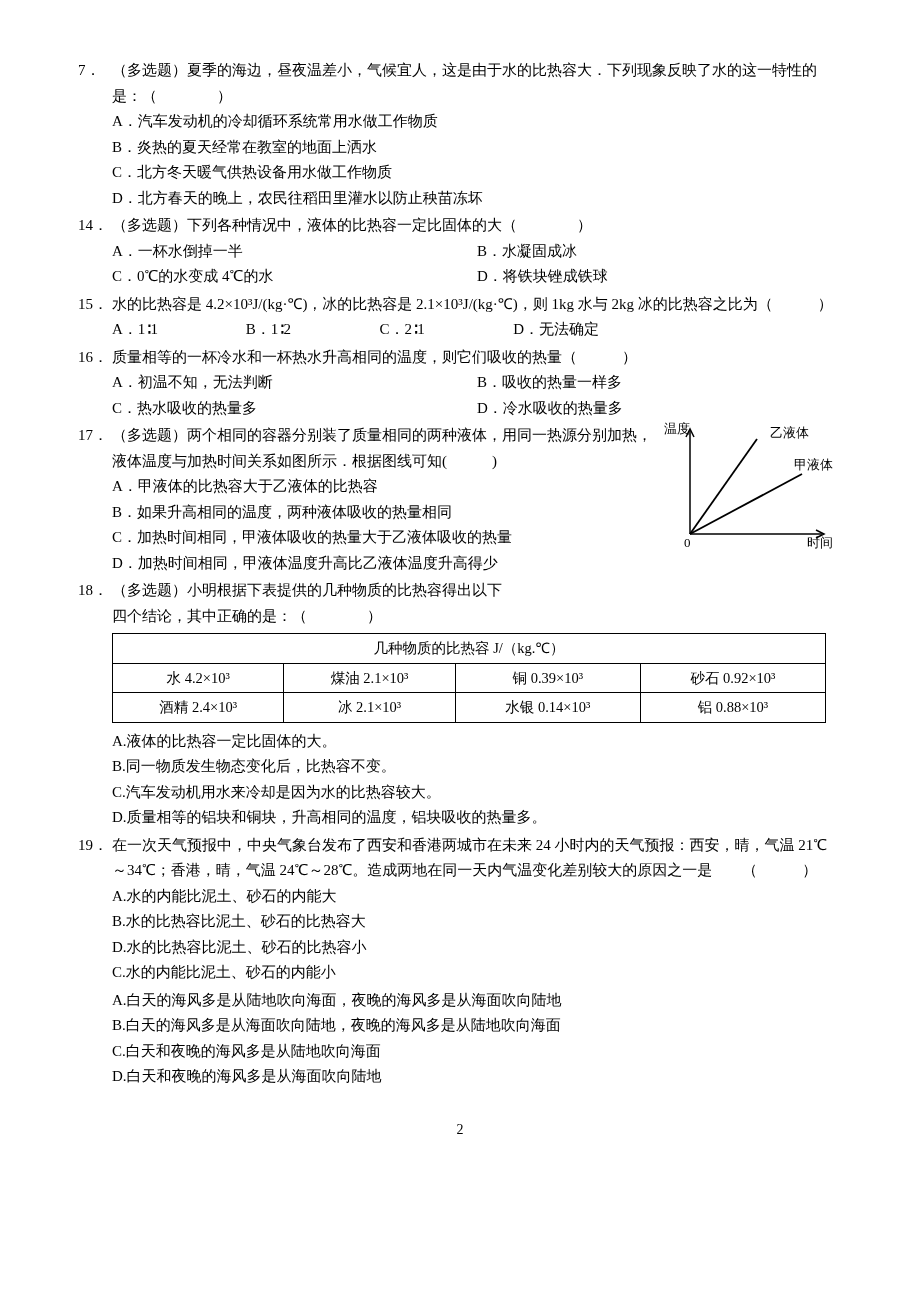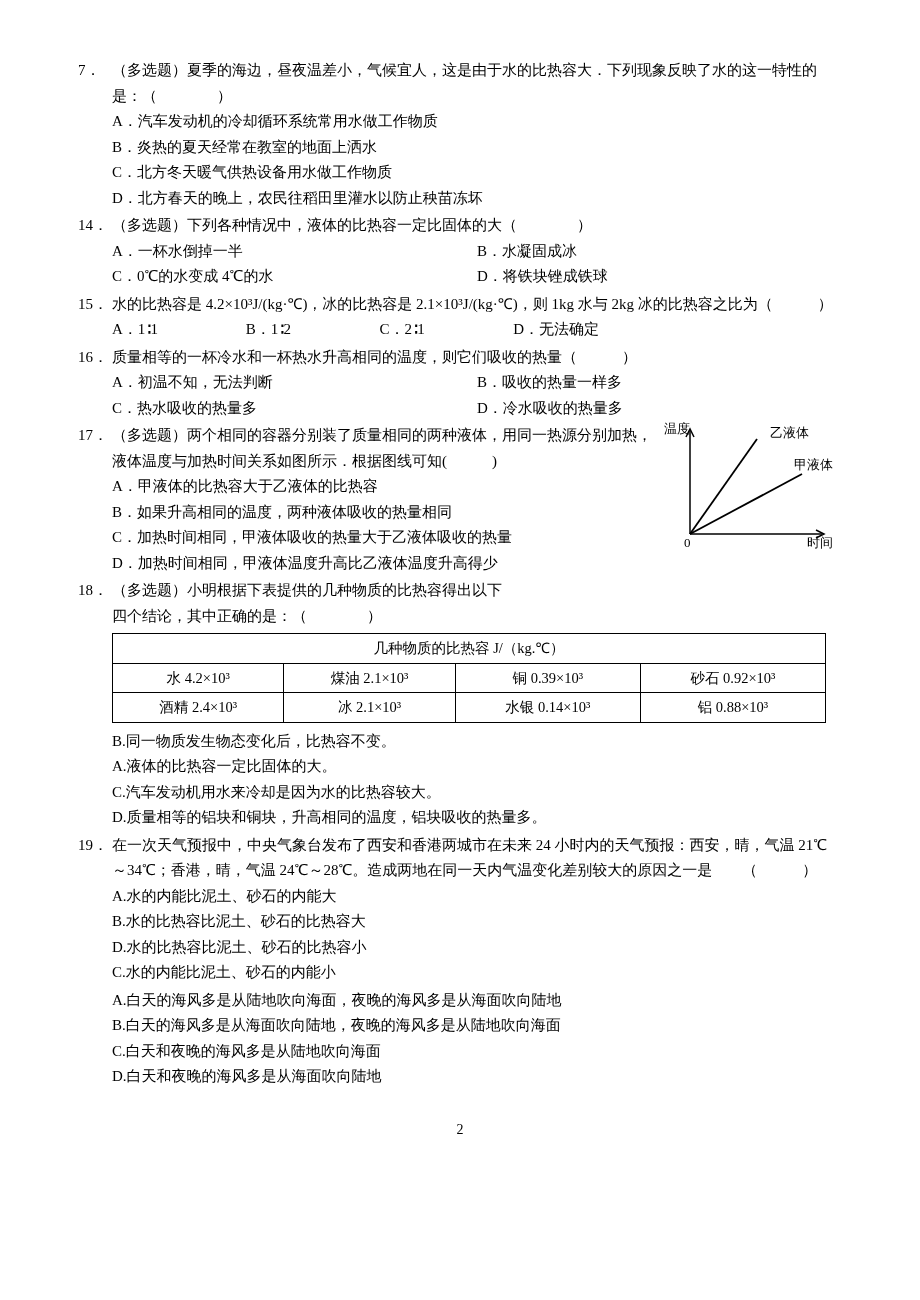--- a/index.html
+++ b/index.html
@@ -187,22 +187,22 @@
       <tr>
         <td>酒精 2.4×10³</td>
         <td>冰 2.1×10³</td>
         <td>水银 0.14×10³</td>
         <td>铝 0.88×10³</td>
       </tr>
     </tbody>
       </table>
   </div>
   <div class="options">
+    <div class="opt-line">A.液体的比热容一定比固体的大。</div>
     <div class="opt-line">B.同一物质发生物态变化后，比热容不变。</div>
-    <div class="opt-line">A.液体的比热容一定比固体的大。</div>
     <div class="opt-line">C.汽车发动机用水来冷却是因为水的比热容较大。</div>
     <div class="opt-line">D.质量相等的铝块和铜块，升高相同的温度，铝块吸收的热量多。</div>
   </div>
 </div>
 
 <div class="question">
   <div class="q-stem">
     <span class="q-num">19．</span>
     <span class="q-text">在一次天气预报中，中央气象台发布了西安和香港两城市在未来 24 小时内的天气预报：西安，晴，气温 21℃～34℃；香港，晴，气温 24℃～28℃。造成两地在同一天内气温变化差别较大的原因之一是　　（　　　）</span>
   </div>

